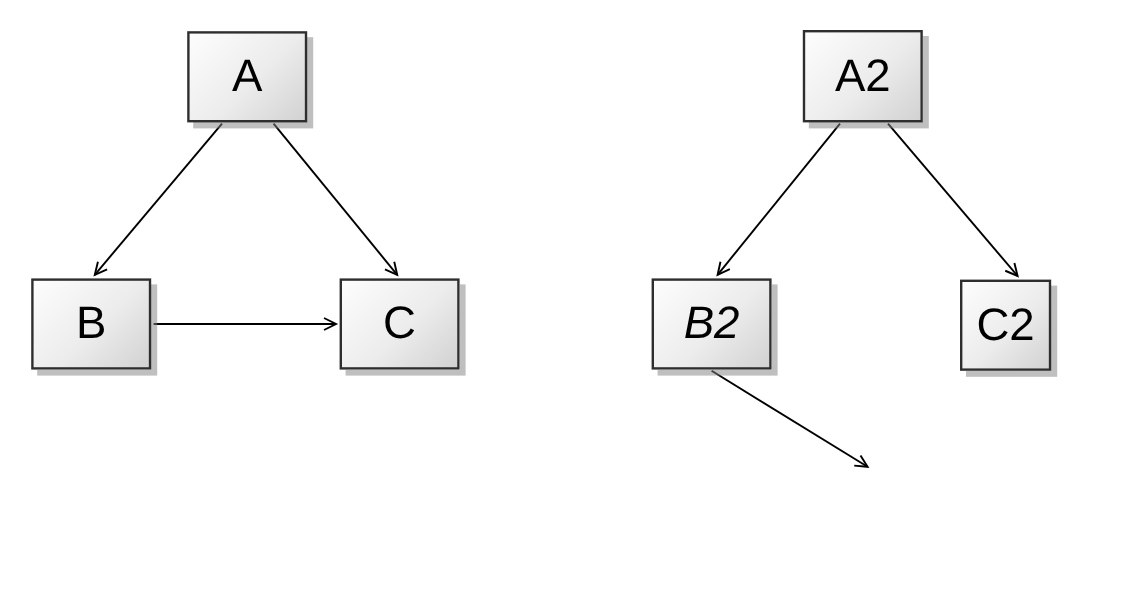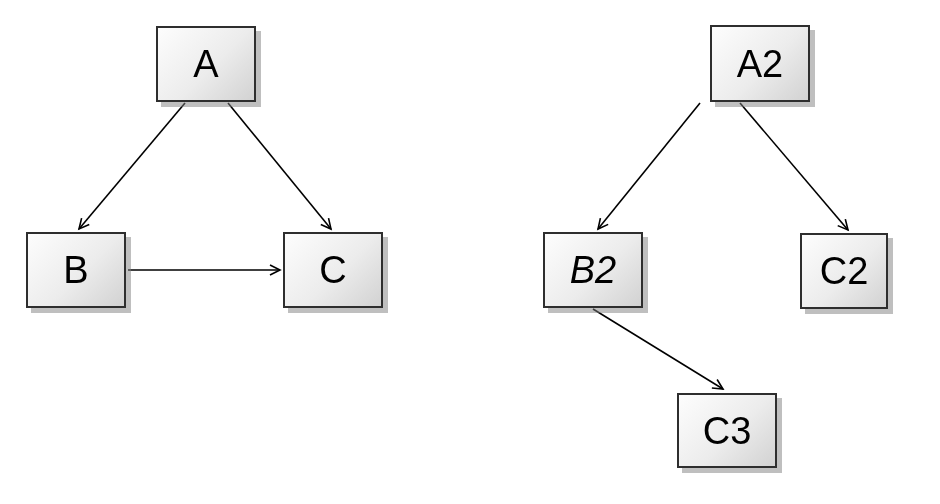--- a/index.html
+++ b/index.html
@@ -70,25 +70,22 @@
 
 <div class="node" style="left: 156px; top: 26px; width: 100px; height: 76px;">
       <span class="node-label">A</span>
     </div>
     <div class="node" style="left: 26px; top: 232px; width: 100px; height: 76px;">
       <span class="node-label">B</span>
     </div>
     <div class="node" style="left: 283px; top: 232px; width: 100px; height: 76px;">
       <span class="node-label">C</span>
     </div>
-    <div class="node" style="left: 669px; top: 25px; width: 100px; height: 77px; margin-left: 41px;">
+    <div class="node" style="left: 669px; top: 25px; width: 100px; height: 77px;">
       <span class="node-label">A2</span>
     </div>
     <div class="node" style="left: 543px; top: 232px; width: 100px; height: 76px; font-style: italic;">
       <span class="node-label">B2</span>
     </div>
-    <div class="node" style="left: 800px; top: 233px; width: 88px; height: 76px;">
+    <div class="node" style="left: 800px; top: 233px; width: 76px; height: 76px;">
       <span class="node-label">C2</span>
-    </div>
-    <div class="node" style="left: 677px; top: 393px; width: 100px; height: 75px;">
-      <span class="node-label">C3</span>
     </div>
   </div>
 
 </body></html>

